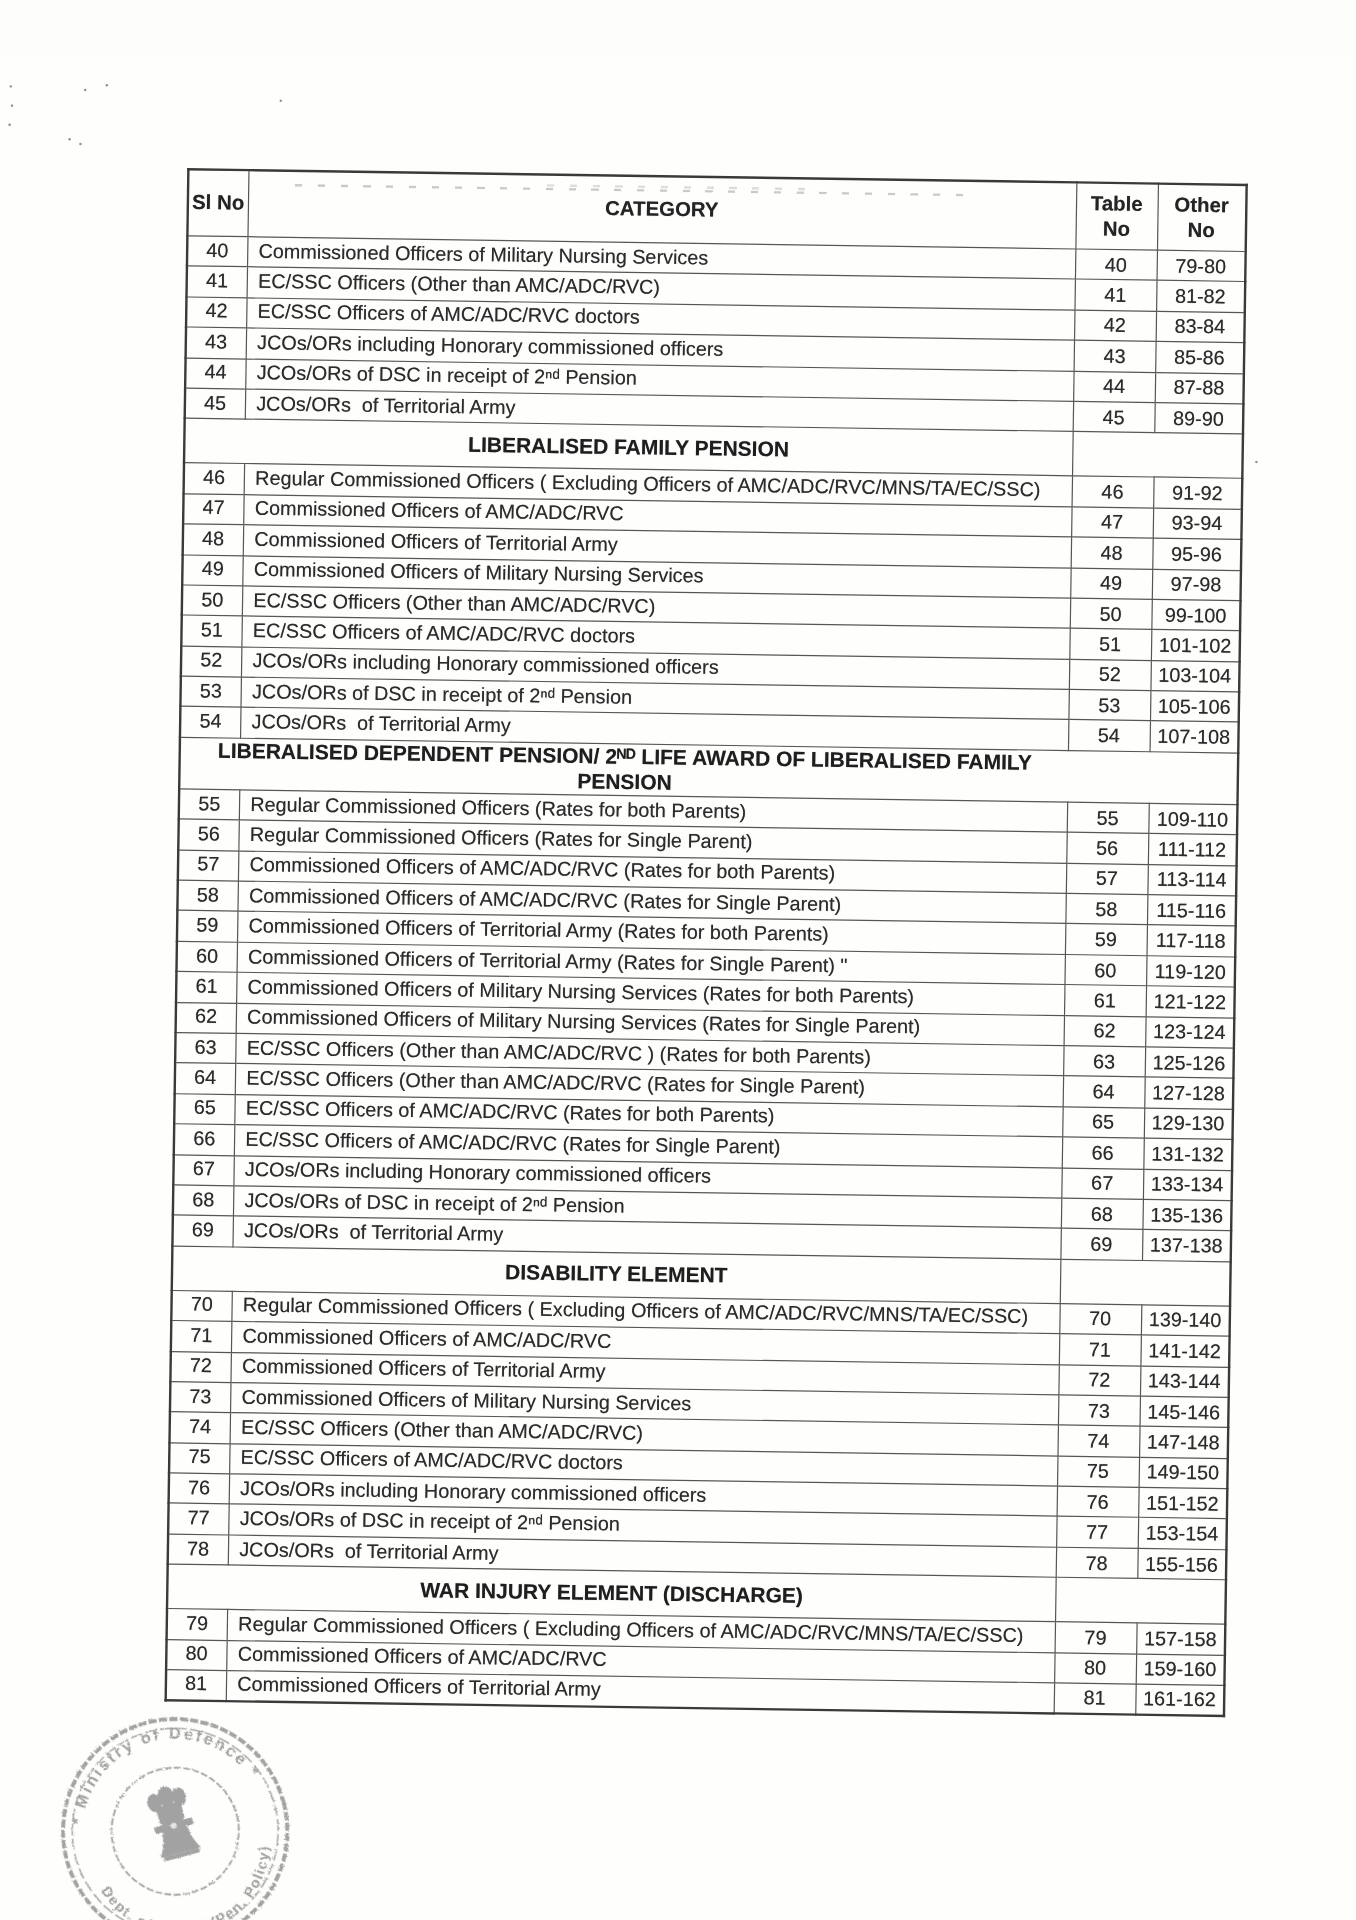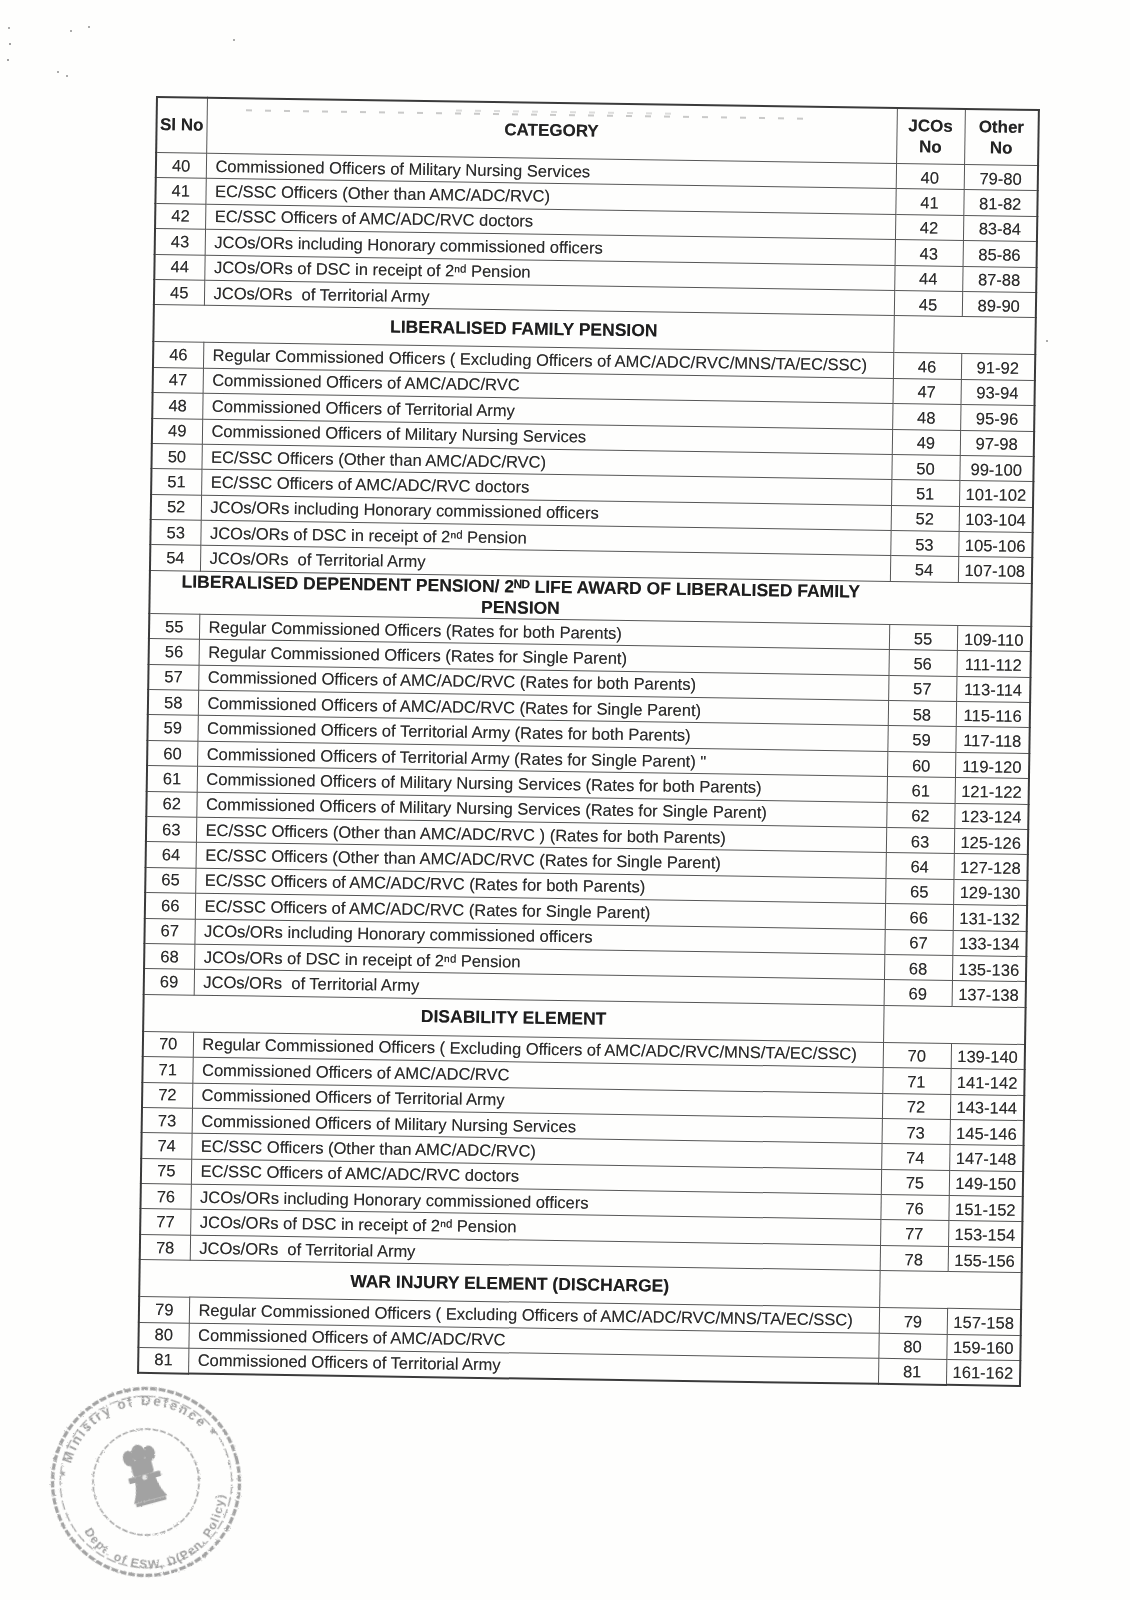--- a/index.html
+++ b/index.html
@@ -5,20 +5,21 @@
   html,body{
     margin:0; padding:0;
     width:1130px; height:1600px;
     background:#fdfdfc;
     overflow:hidden;
     font-family:"Liberation Sans","DejaVu Sans",sans-serif;
   }
   .sheet{
     position:absolute; inset:0;
     background:#fefefd;
+    margin-top:44px;
   }
   
   .scan{
     position:absolute; left:156px; top:96px; width:882px;
     transform:rotate(0.85deg);
     transform-origin:0 0;
   }
   table.toc{
     table-layout:fixed;
     width:882px;
@@ -105,21 +106,21 @@
       <colgroup>
         <col style="width:50px">
           <col style="width:690px">
           <col style="width:68px">
           <col style="width:74px">
       </colgroup>
       <thead>
         <tr>
           <th>Sl No</th>
           <th>CATEGORY</th>
-          <th>JCOs No</th>
+          <th>Table No</th>
           <th>Other No</th>
         </tr>
       </thead>
       <tbody>
           <tr class="item">
             <td class="sl">40</td>
             <td class="cat">Commissioned Officers of Military Nursing Services</td>
             <td class="num">40</td>
             <td class="num">79-80</td>
           </tr>

